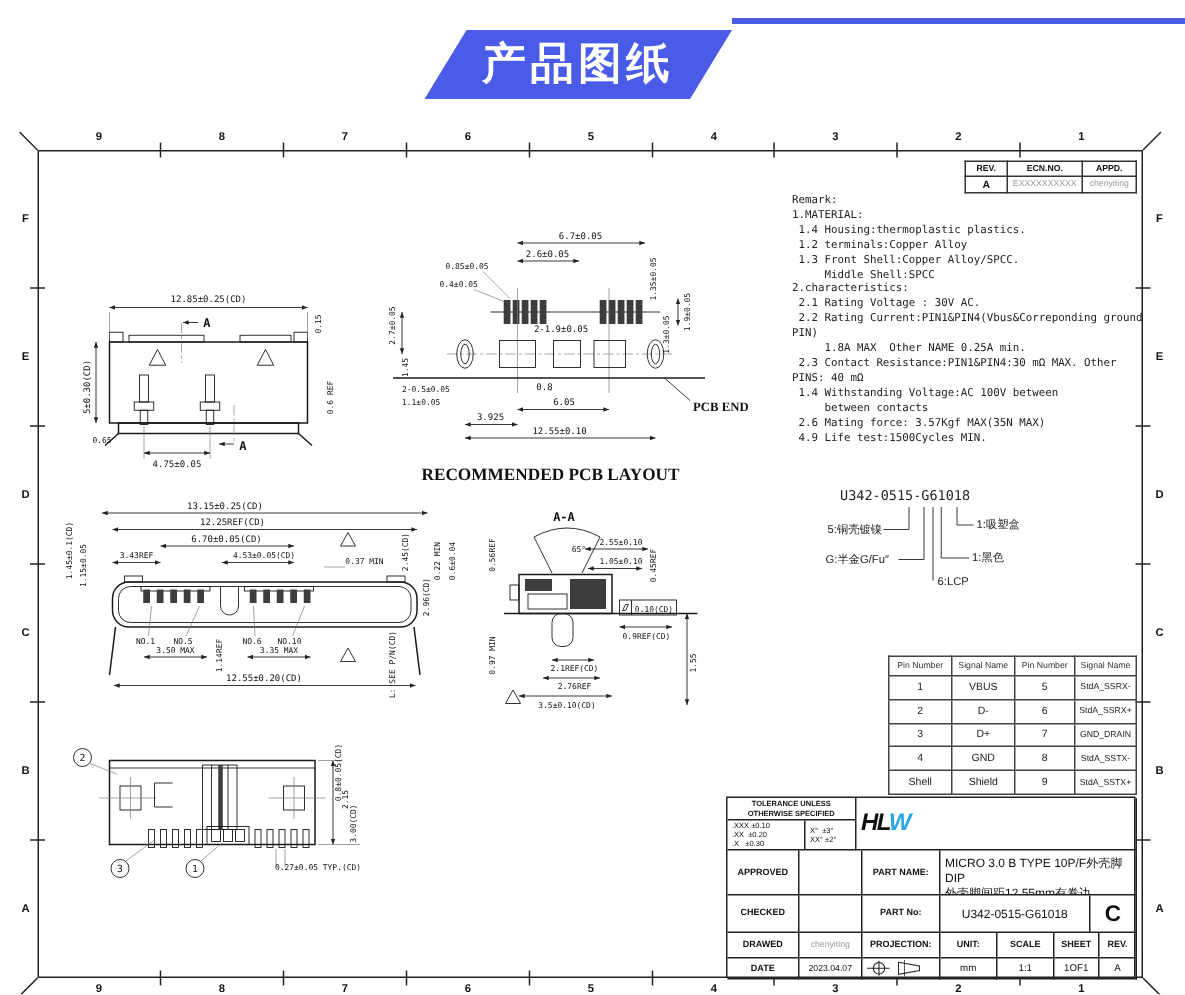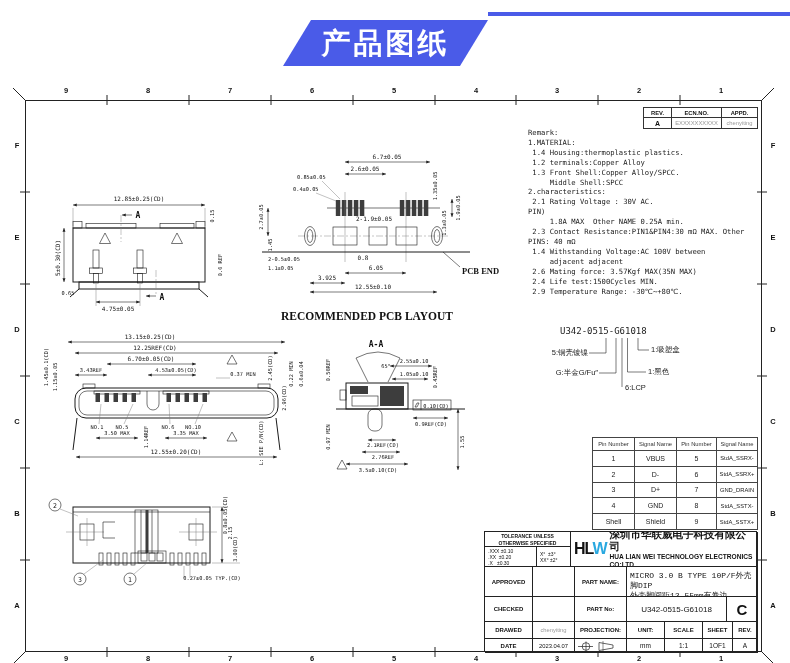--- a/index.html
+++ b/index.html
@@ -35,25 +35,25 @@
   
   .tb{left:484px;top:531px;width:273px;height:121px;border:1.5px solid #222;background:#fff}
   .tc{position:absolute;border-right:1px solid #222;border-bottom:1px solid #222;overflow:hidden}
   .lab{font-size:6px;font-weight:bold;display:flex;align-items:center;justify-content:center;text-align:center}
   .val{font-size:6.5px;display:flex;align-items:center;justify-content:center;text-align:center}
   .tol-h{font-size:5px;font-weight:bold;text-align:center;line-height:6.5px;border-bottom:1px solid #222;padding-top:1px;height:15px}
   .tol-c{display:flex;height:19px}
   .tol-l{width:52px;border-right:1px solid #222;font-size:5px;line-height:6.2px;padding:1px 0 0 3px;white-space:pre}
   .tol-r{flex:1;font-size:5px;line-height:6.2px;padding:4px 0 0 3px;white-space:pre}
   .comp{display:flex;align-items:center;padding:2px 3px;gap:3px}
-  .logo{font-weight:900;font-size:16px;letter-spacing:-1px;line-height:16px}
+  .logo{font-style:italic;font-weight:900;font-size:16px;letter-spacing:-1px;line-height:16px}
   .logo .lw{color:#29a8e0}
   .cmp-cn{font-size:10.5px;font-weight:bold;line-height:12px;font-family:"Liberation Serif",serif}
   .cmp-en{font-size:6.6px;font-weight:bold;line-height:8px}
-  .pname{font-size:8px;line-height:10px;padding:4px 3px;font-family:Liberation Mono, monospace}
+  .pname{font-size:8px;line-height:10px;padding:4px 3px;font-family:Liberation Sans, sans-serif}
   .bigC{font-size:15px;font-weight:bold}
   
   .dim{font:6px "DejaVu Sans Mono","DejaVu Sans",monospace;fill:#111;text-anchor:middle}
   .dimS{text-anchor:start}
   .dim5{font-size:5.3px}
   .cap{font:bold 11.5px "Liberation Serif",serif;fill:#111;text-anchor:middle}
   .pcbend{font:bold 8.5px "Liberation Serif",serif;fill:#111}
   .secT{font:bold 8px "DejaVu Sans Mono",monospace;fill:#111;text-anchor:middle}
   .balln{font:6.5px "DejaVu Sans Mono",monospace;fill:#111;text-anchor:middle}
   .ol{fill:none;stroke:#1a1a1a;stroke-width:1}
@@ -399,49 +399,49 @@
 
 <div class="abs remark">
   <div>Remark:</div>
   <div>1.MATERIAL:</div>
   <div> 1.4 Housing:thermoplastic plastics.</div>
   <div> 1.2 terminals:Copper Alloy</div>
   <div> 1.3 Front Shell:Copper Alloy/SPCC.</div>
   <div>     Middle Shell:SPCC</div>
   <div>2.characteristics:</div>
   <div> 2.1 Rating Voltage : 30V AC.</div>
+  <div> 2.2 Rating Current:PIN1&amp;PIN4(Vbus&amp;Correponding ground</div>
   <div>PIN)</div>
   <div>     1.8A MAX  Other NAME 0.25A min.</div>
   <div> 2.3 Contact Resistance:PIN1&amp;PIN4:30 mΩ MAX. Other</div>
   <div>PINS: 40 mΩ</div>
   <div> 1.4 Withstanding Voltage:AC 100V between</div>
-  <div>     adjacent adjacent</div>
+  <div>     between contacts</div>
   <div> 2.6 Mating force: 3.57Kgf MAX(35N MAX)</div>
-  <div> 2.4 Life test:1500Cycles MIN.</div>
-  <div> 2.9 Temperature Range: -30℃~+80℃.</div>
+  <div> 4.9 Life test:1500Cycles MIN.</div>
 </div>
 
 <table class="abs revtab">
   <tbody>
       <tr>
     <td class="hd" style="width:28px">REV.</td>
     <td class="hd" style="width:50px">ECN.NO.</td>
     <td class="hd" style="width:36px">APPD.</td>
   </tr>
   <tr>
     <td class="rv">A</td>
     <td class="gray">EXXXXXXXXXX</td>
     <td class="gray">chenyiting</td>
   </tr>
 </tbody>
   </table>
 
 <span class="abs pn" style="left:560px;top:326px">U342-0515-G61018</span>
 <span class="abs pc" style="left:540px;top:348px;width:48px;text-align:right">5:铜壳镀镍</span>
-<span class="abs pc" style="left:545px;top:368px;width:53px;text-align:right">G:半金G/Fu″</span>
+<span class="abs pc" style="left:545px;top:368px;width:53px;text-align:center">G:半金G/Fu″</span>
 <span class="abs pc" style="left:625px;top:383px">6:LCP</span>
 <span class="abs pc" style="left:648px;top:367px">1:黑色</span>
 <span class="abs pc" style="left:651px;top:345px">1:吸塑盒</span>
 
 <table class="abs pintab">
   <tbody>
       <tr>
     <td class="hd" style="width:42px">Pin Number</td>
     <td class="hd" style="width:42px">Signal Name</td>
     <td class="hd" style="width:40px">Pin Number</td>
@@ -488,24 +488,20 @@
     <div class="tol-c">
       <div class="tol-l">.XXX ±0.10
 .XX  ±0.20
 .X   ±0.30</div>
       <div class="tol-r">X°  ±3°
 XX° ±2°</div>
     </div>
   </div>
   <div class="tc comp" style="left:86px;top:0;width:187px;height:35px">
     <div class="logo"><span>HL</span><span class="lw">W</span></div>
-    <div>
-      <div class="cmp-cn">深圳市华联威电子科技有限公司</div>
-      <div class="cmp-en">HUA LIAN WEI TECHNOLOGY ELECTRONICS CO;LTD.</div>
-    </div>
   </div>
 
   <div class="tc lab" style="left:0;top:35px;width:48px;height:30px">APPROVED</div>
   <div class="tc val" style="left:48px;top:35px;width:42px;height:30px"></div>
   <div class="tc lab" style="left:90px;top:35px;width:52px;height:30px">PART NAME:</div>
   <div class="tc pname" style="left:142px;top:35px;width:131px;height:30px">
     <div>MICRO 3.0 B TYPE 10P/F外壳脚DIP</div>
     <div>外壳脚间距12.55mm有卷边</div>
   </div>
 

